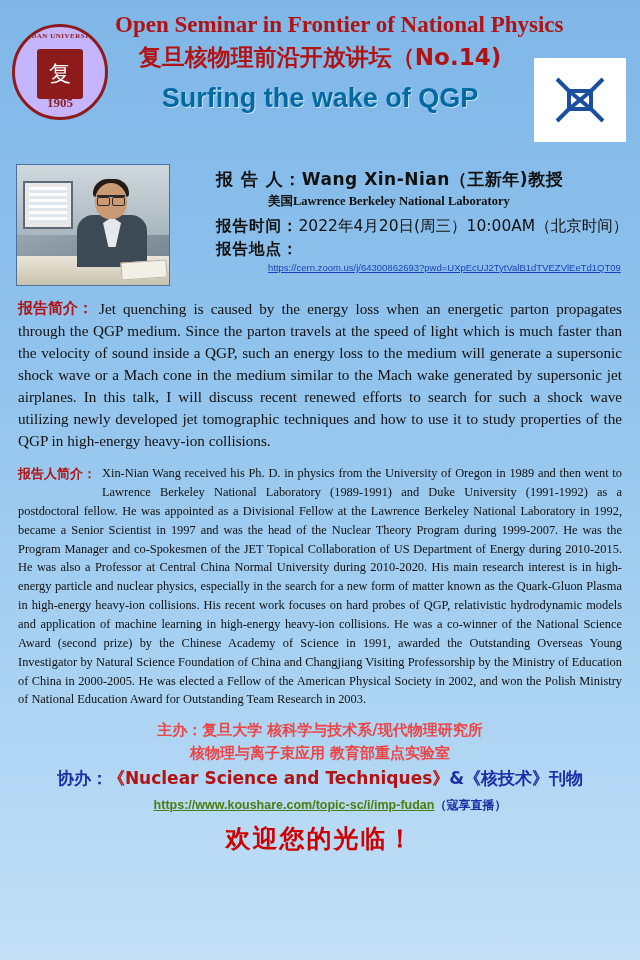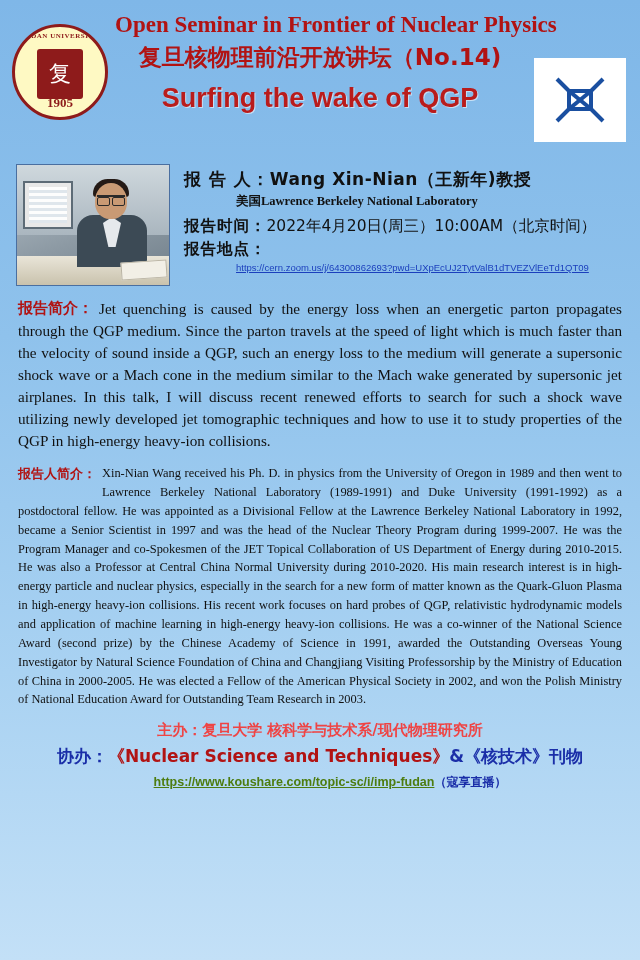--- a/index.html
+++ b/index.html
@@ -27,21 +27,21 @@
     position: relative;
     height: 140px;
   }
   .logo-left {
     position: absolute;
     left: 2px;
     top: 12px;
     width: 96px;
     height: 96px;
     border-radius: 50%;
-    background: #fef9c3;
+    background: #c4b5fd;
     border: 3px solid #8e1b1b;
     box-sizing: border-box;
     display: flex;
     align-items: center;
     justify-content: center;
     flex-direction: column;
     overflow: hidden;
   }
   .logo-left .ring-text {
     position: absolute;
@@ -106,21 +106,21 @@
   }
   .title-cn {
     color: #b11313;
     font-size: 23px;
     font-weight: bold;
     font-family: "DejaVu Sans", sans-serif;
     margin-top: 4px;
     white-space: nowrap;
   }
   .title-topic {
-    color: #b91c1c;
+    color: #0369a1;
     font-size: 27px;
     font-weight: bold;
     font-family: "Liberation Sans", sans-serif;
     margin-top: 10px;
     text-shadow: 1px 1px 0 #ffffff88;
     white-space: nowrap;
   }
 
   
   .speaker-row {
@@ -183,20 +183,21 @@
   .photo .papers {
     position: absolute; left: 104px; bottom: 6px; width: 44px; height: 16px;
     background: #f2efe6; border: 1px solid #b9b3a3; transform: rotate(-4deg);
   }
 
   .info {
     flex: 1;
     padding-left: 14px;
     padding-top: 4px;
     color: #111;
+    margin-left: 32px;
   }
   .info-line {
     font-size: 15.5px;
     font-family: "DejaVu Sans", sans-serif;
     color: #111;
     margin-bottom: 2px;
     line-height: 1.35;
     white-space: nowrap;
   }
   .info-line.first { font-size: 17px; font-weight: bold; letter-spacing: 0.5px; }
@@ -330,21 +331,21 @@
           <path d="M12 54 L24 42"></path>
           <path d="M58 54 L46 42"></path>
           <path d="M24 24 L46 42"></path>
           <path d="M46 24 L24 42"></path>
           <rect x="24" y="24" width="22" height="18"></rect>
         </g>
       </svg>
     </div>
 
     <div class="title-block">
-      <div class="title-en">Open Seminar in Frontier of Nuclear Physics</div>
+      <div class="title-en">Open Seminar in Frontier of National Physics</div>
       <div class="title-cn">复旦核物理前沿开放讲坛（No.14)</div>
       <div class="title-topic">Surfing the wake of QGP</div>
     </div>
   </div>
 
   <div class="speaker-row">
     <div class="photo">
       <div class="wall"></div>
       <div class="desk"></div>
       <div class="monitor"></div>
@@ -380,21 +381,23 @@
 
   <div class="section">
     <div class="bio">
       <span class="bio-title">报告人简介：</span>
       <span>Xin-Nian Wang received his Ph. D. in physics from the University of Oregon in 1989 and then went to Lawrence Berkeley National Laboratory (1989-1991) and Duke University (1991-1992) as a postdoctoral fellow. He was appointed as a Divisional Fellow at the Lawrence Berkeley National Laboratory in 1992, became a Senior Scientist in 1997 and was the head of the Nuclear Theory Program during 1999-2007. He was the Program Manager and co-Spokesmen of the JET Topical Collaboration of US Department of Energy during 2010-2015. He was also a Professor at Central China Normal University during 2010-2020. His main research interest is in high-energy particle and nuclear physics, especially in the search for a new form of matter known as the Quark-Gluon Plasma in high-energy heavy-ion collisions. His recent work focuses on hard probes of QGP, relativistic hydrodynamic models and application of machine learning in high-energy heavy-ion collisions. He was a co-winner of the National Science Award (second prize) by the Chinese Academy of Science in 1991, awarded the Outstanding Overseas Young Investigator by Natural Science Foundation of China and Changjiang Visiting Professorship by the Ministry of Education of China in 2000-2005. He was elected a Fellow of the American Physical Society in 2002, and won the Polish Ministry of National Education Award for Outstanding Team Research in 2003.</span>
     </div>
   </div>
 
   <div class="footer">
     <div class="org-line">主办：复旦大学 核科学与技术系/现代物理研究所</div>
+    <div class="org-line">核物理与离子束应用 教育部重点实验室</div>
     <div class="coorg-line">
       <span>协办：</span><span class="coorg-en">《Nuclear Science and Techniques》</span><span>&amp;</span><span>《核技术》刊物</span>
     </div>
     <div class="link-line">
       <a class="url" href="#">https://www.koushare.com/topic-sc/i/imp-fudan</a><span class="note">（寇享直播）</span>
     </div>
+    <div class="welcome">欢迎您的光临！</div>
   </div>
 
 </div>
 
 </body></html>

